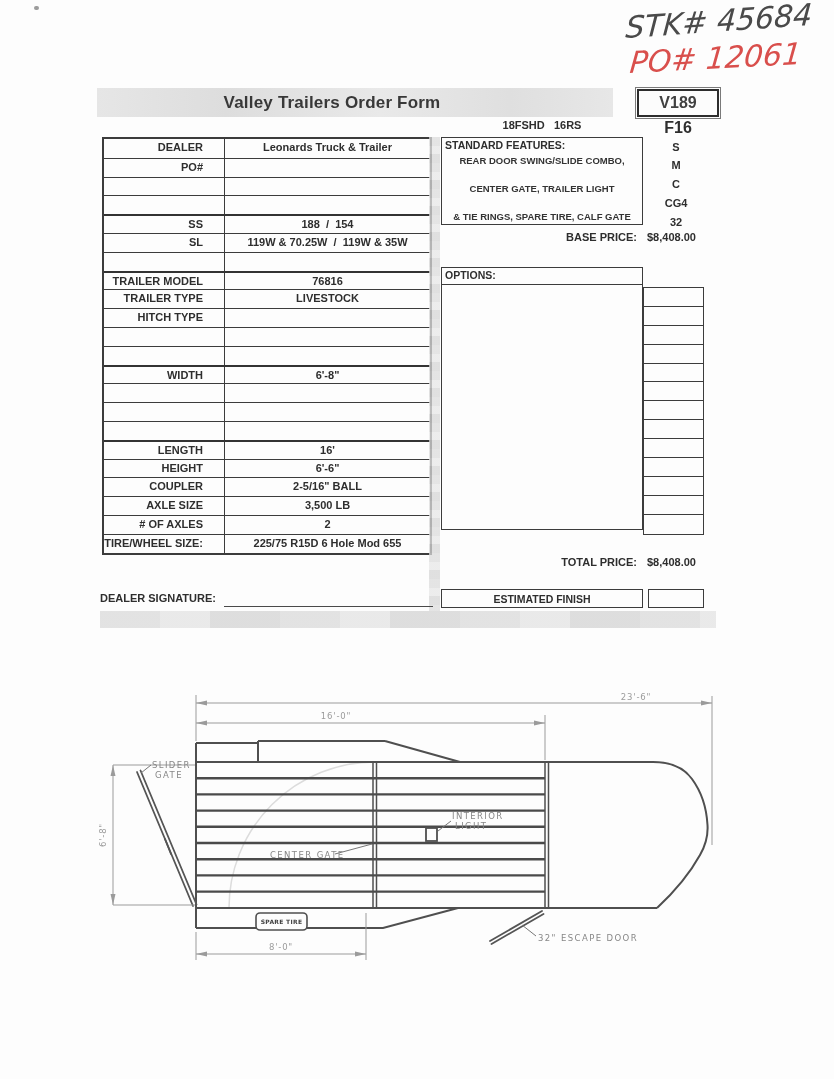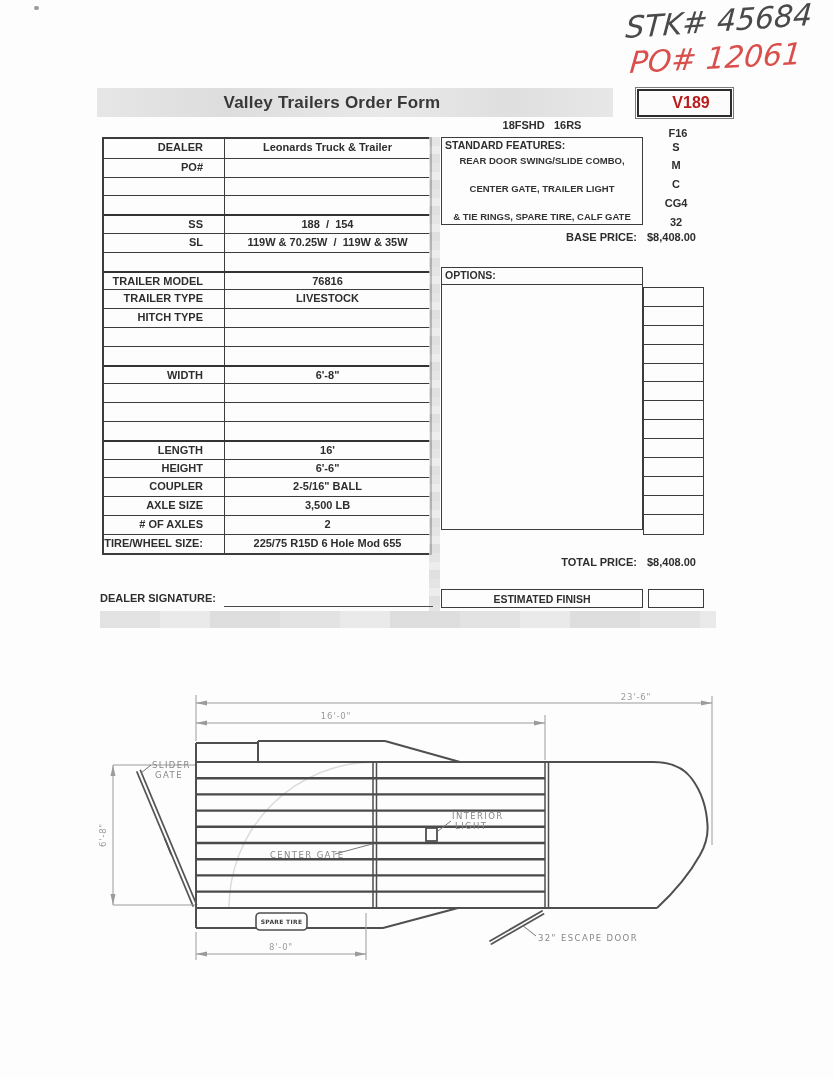--- a/index.html
+++ b/index.html
@@ -8,25 +8,25 @@
   .abs{position:absolute;}
   
   .title-band{left:97px;top:88px;width:516px;height:29px;
     background:linear-gradient(90deg,#e6e6e6,#dddddd 25%,#e9e9e9 55%,#dfdfdf 80%,#e7e7e7);
     display:flex;align-items:center;justify-content:center;}
   .title-band span{font-size:17px;font-weight:bold;color:#383838;letter-spacing:.2px;
     padding-right:46px;}
   .v189{left:637px;top:89px;width:78px;height:24px;background:#fcfcfc;
     border:2.5px solid #2d2d2d;outline:1.5px solid #7a7a7a;outline-offset:1px;
     display:flex;align-items:center;justify-content:center;
-    font-size:16px;font-weight:bold;color:#b91c1c;padding-left:13px;}
+    font-size:16px;font-weight:bold;color:#404040;}
   .model-codes{left:441px;top:119px;width:202px;height:15px;text-align:center;
     font-size:11px;font-weight:bold;white-space:pre;}
   .model-code-r{left:652px;top:119px;width:52px;height:15px;text-align:center;
-    font-size:11px;font-weight:bold;margin-top:8px;}
+    font-size:16px;font-weight:bold;}
   
   .spec{left:102px;top:137px;width:326px;border:2px solid #3c3c3c;background:#fdfdfd;}
   .lt-row{display:flex;height:18.8px;box-sizing:border-box;border-top:1px solid #3c3c3c;}
   .lt-row:first-child{border-top:none;}
   .lt-row.thick{border-top:2px solid #333;}
   .lt-label{width:121px;box-sizing:border-box;border-right:1.5px solid #3c3c3c;
     text-align:right;padding-right:21px;font-size:11px;font-weight:bold;line-height:17px;}
   .lt-val{flex:1;text-align:center;font-size:11px;font-weight:bold;line-height:17px;white-space:pre;}
   
   .mid-strip{left:429px;top:137px;width:11px;height:474px;opacity:.75;

